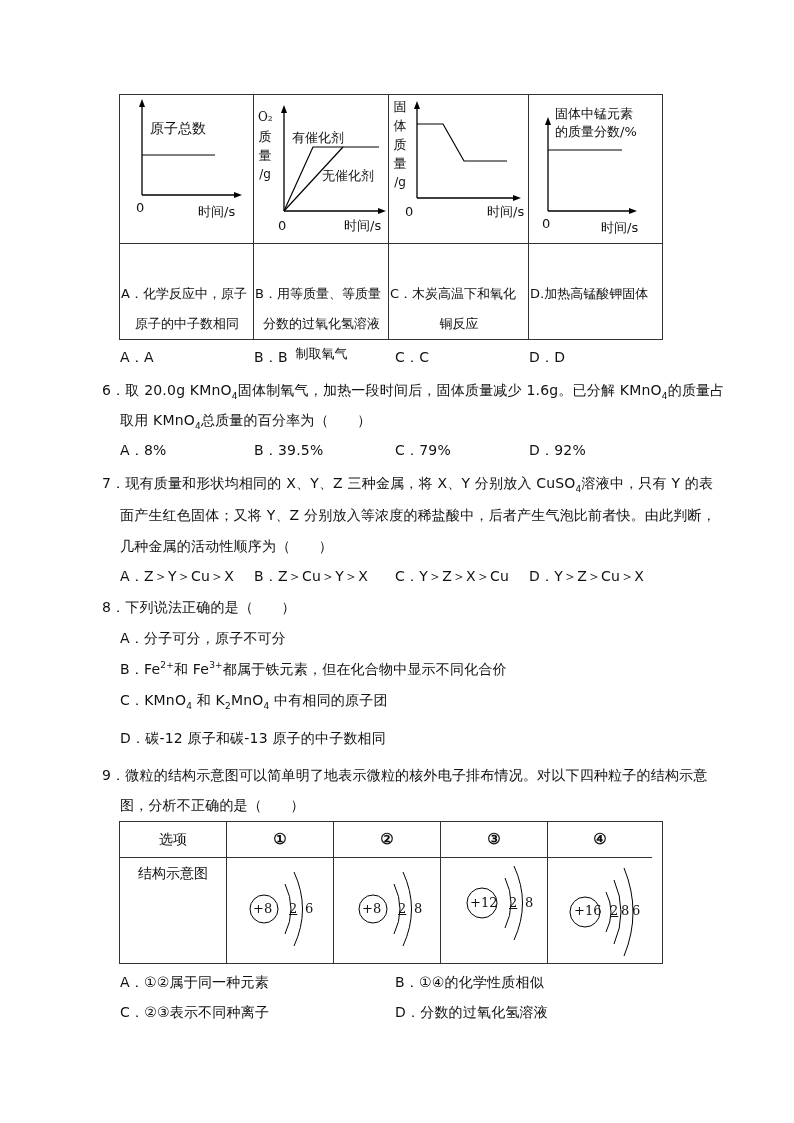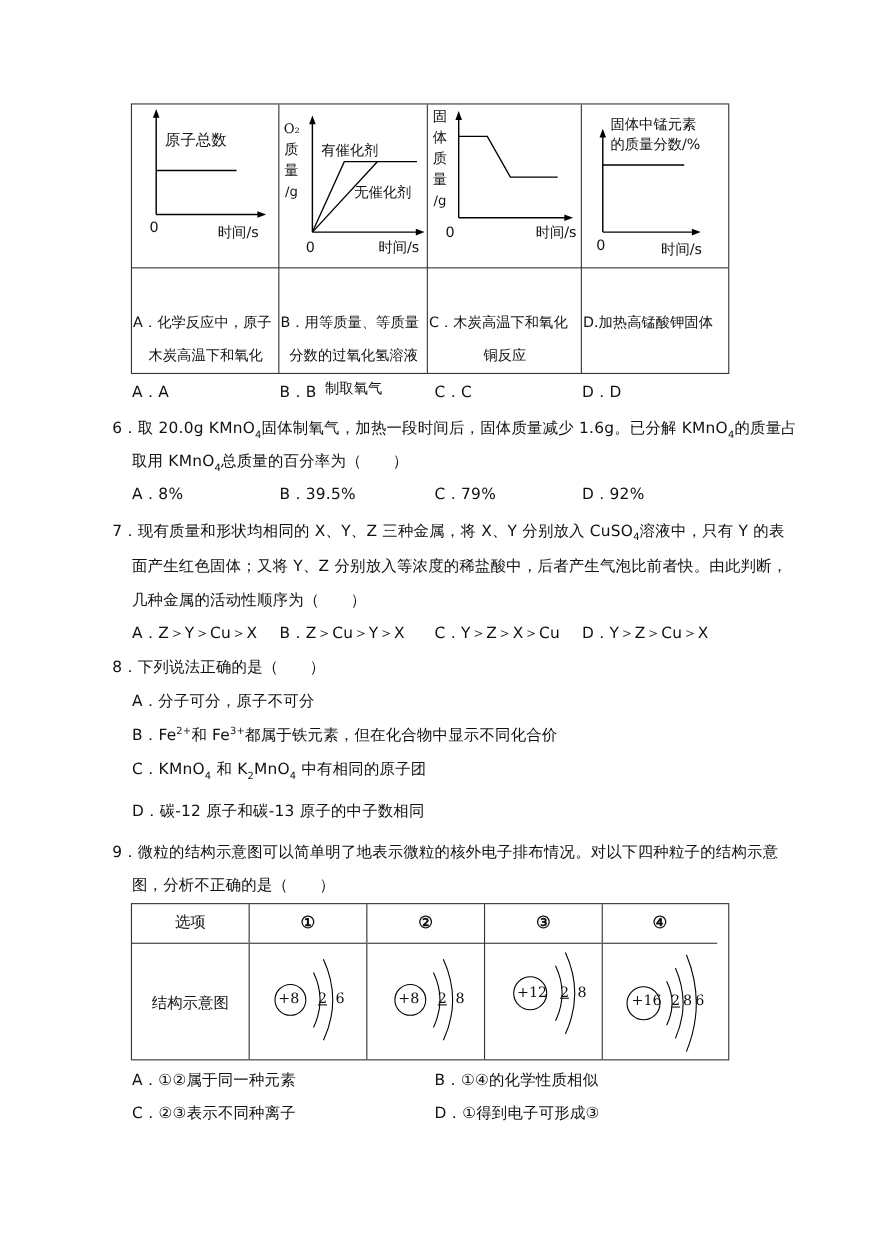--- a/index.html
+++ b/index.html
@@ -38,21 +38,21 @@
       <polygon points="22,4 19,12 25,12" fill="#000"></polygon>
       <line x1="22" y1="100" x2="118" y2="100" stroke="#000" stroke-width="1.3"></line>
       <polygon points="122,100 114,97 114,103" fill="#000"></polygon>
       <line x1="22" y1="60" x2="95" y2="60" stroke="#000" stroke-width="1.2"></line>
     </svg>
     <span class="glabel" style="left:30px;top:5px;font-size:14px;margin-top:20px;">原子总数</span>
     <span class="glabel" style="left:16px;top:104px;">0</span>
     <span class="glabel" style="left:78px;top:108px;">时间/s</span>
     <div class="gcaption left">
       <div style="white-space:nowrap;">A．化学反应中，原子</div>
-      <div style="text-align:center;">木炭高温下和氧化</div>
+      <div style="text-align:center;">原子的中子数相同</div>
     </div>
   </div>
 
   <div class="gcol" style="left:134px;width:135px;">
     <svg class="abs" style="left:0;top:0;" width="135" height="148">
       <line x1="30" y1="116" x2="30" y2="14" stroke="#000" stroke-width="1.3"></line>
       <polygon points="30,10 27,18 33,18" fill="#000"></polygon>
       <line x1="30" y1="116" x2="128" y2="116" stroke="#000" stroke-width="1.3"></line>
       <polygon points="132,116 124,113 124,119" fill="#000"></polygon>
       <polyline points="30,116 59,52 125,52" fill="none" stroke="#000" stroke-width="1.2"></polyline>
@@ -155,21 +155,21 @@
 <div class="line" style="left:120px;top:728px;">D．碳-12 原子和碳-13 原子的中子数相同</div>
 
 <div class="line" style="left:102px;top:765px;">9．微粒的结构示意图可以简单明了地表示微粒的核外电子排布情况。对以下四种粒子的结构示意</div>
 <div class="line" style="left:120px;top:795px;">图，分析不正确的是（　　）</div>
 
 <div class="stable">
 
   <div class="scol" style="left:0;width:107px;">
     <div class="shead">选项</div>
     <div class="sbody">
-      <div style="text-align:center;padding-top:7px;font-size:14px;margin-top:38px;">结构示意图</div>
+      <div style="text-align:center;padding-top:7px;font-size:14px;">结构示意图</div>
     </div>
   </div>
 
   <div class="scol" style="left:107px;width:107px;">
     <div class="shead circ-num">①</div>
     <div class="sbody">
       <svg class="atom" style="left:20px;top:8px;" width="70" height="80">
         <circle cx="17" cy="43" r="14" fill="none" stroke="#000" stroke-width="1"></circle>
         <path d="M38,18 Q50,43 38,68" fill="none" stroke="#000" stroke-width="1"></path>
         <path d="M47,6 Q64,43 47,80" fill="none" stroke="#000" stroke-width="1"></path>
@@ -221,13 +221,13 @@
       <span class="abs" style="left:62px;top:45px;font-family:'DejaVu Serif',serif;font-size:13px;text-decoration:underline;">2</span>
       <span class="abs" style="left:73px;top:45px;font-family:'DejaVu Serif',serif;font-size:13px;">8</span>
       <span class="abs" style="left:84px;top:45px;font-family:'DejaVu Serif',serif;font-size:13px;">6</span>
     </div>
   </div>
 </div>
 
 <div class="line" style="left:120px;top:972px;">A．①②属于同一种元素</div>
 <div class="line" style="left:395px;top:972px;">B．①④的化学性质相似</div>
 <div class="line" style="left:120px;top:1002px;">C．②③表示不同种离子</div>
-<div class="line" style="left:395px;top:1002px;">D．①得到电子可形成③</div>
+<div class="line" style="left:395px;top:1002px;">D．分数的过氧化氢溶液</div>
 
 </body></html>

